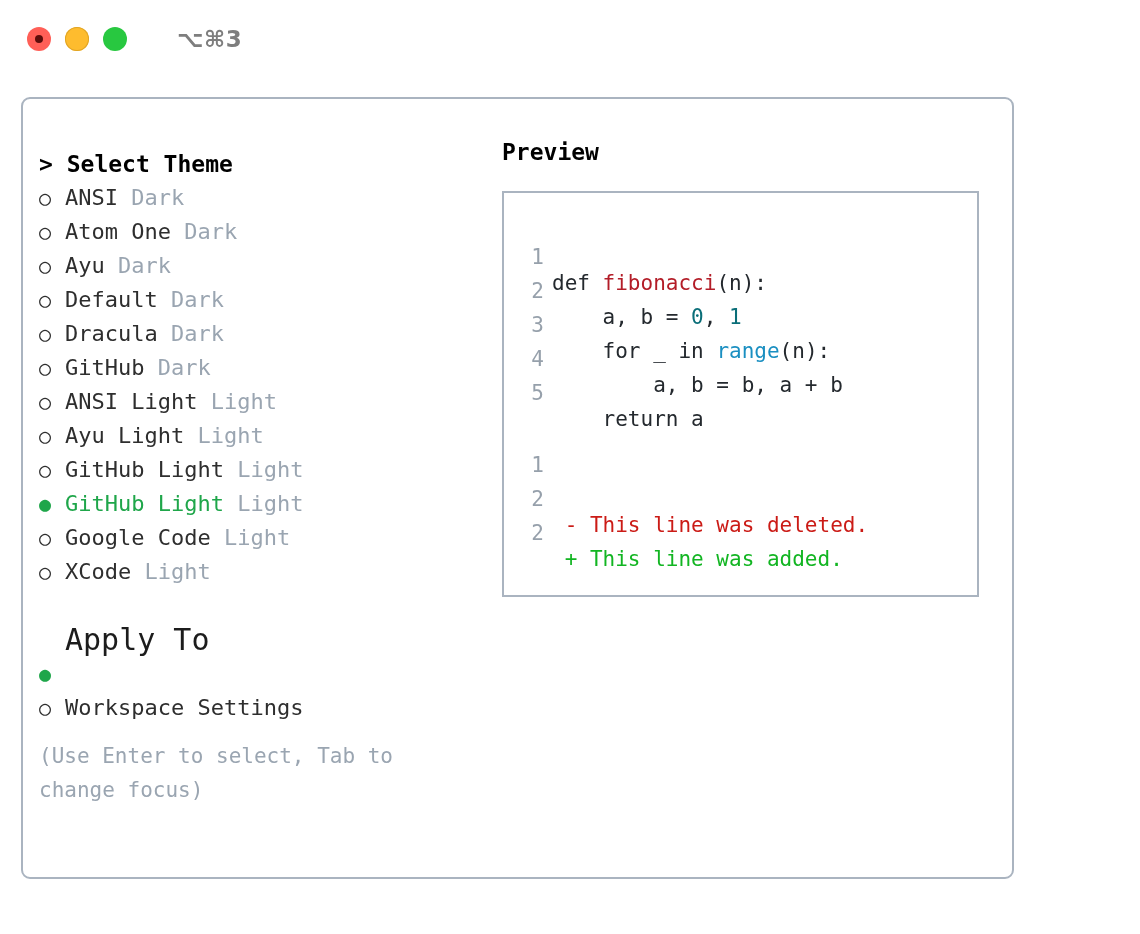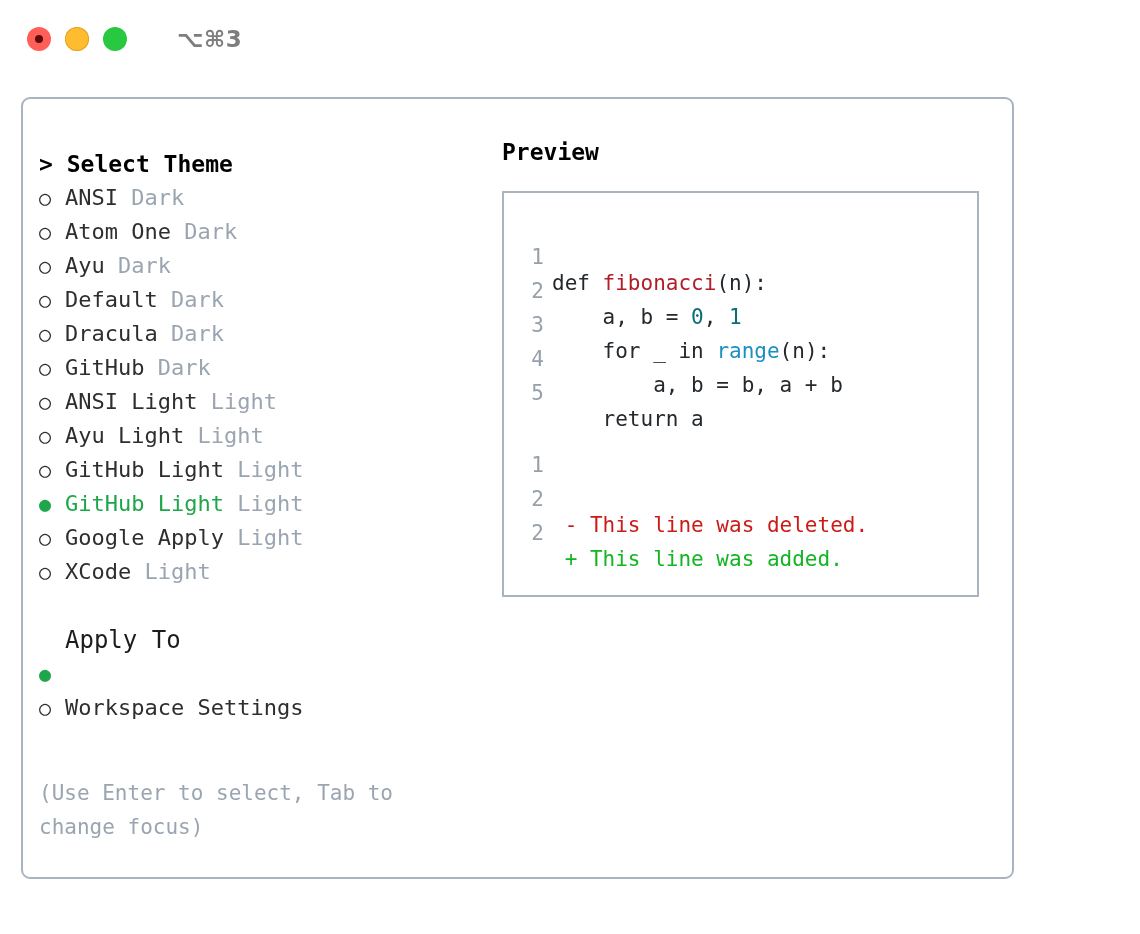--- a/index.html
+++ b/index.html
@@ -120,30 +120,30 @@
     line-height: 34px;
   }
   .marker.on { color: #1fa64a; }
   .opt-name { color: #2e2e2e; }
   .opt-row.selected .opt-name { color: #1fa64a; }
   .opt-variant { color: #9aa5b1; }
 
   .group-header {
     height: 34px;
     line-height: 34px;
-    font-size: 24px;
+    font-size: 30px;
     color: #1c1c1c;
     padding-left: 26px;
     white-space: pre;
   }
 
   .spacer-sm { height: 34px; }
 
   .hint {
-    margin-top: 51px;
+    margin-top: 14px;
     font-size: 21px;
     line-height: 34px;
     color: #9aa5b1;
     width: 420px;
     white-space: normal;
   }
 
   
   .right-col {
     position: absolute;
@@ -217,21 +217,21 @@
             <div class="opt-row"><span class="marker">○</span><span class="opt-name">ANSI</span><span class="opt-variant"> Dark</span></div>
             <div class="opt-row"><span class="marker">○</span><span class="opt-name">Atom One</span><span class="opt-variant"> Dark</span></div>
             <div class="opt-row"><span class="marker">○</span><span class="opt-name">Ayu</span><span class="opt-variant"> Dark</span></div>
             <div class="opt-row"><span class="marker">○</span><span class="opt-name">Default</span><span class="opt-variant"> Dark</span></div>
             <div class="opt-row"><span class="marker">○</span><span class="opt-name">Dracula</span><span class="opt-variant"> Dark</span></div>
             <div class="opt-row"><span class="marker">○</span><span class="opt-name">GitHub</span><span class="opt-variant"> Dark</span></div>
             <div class="opt-row"><span class="marker">○</span><span class="opt-name">ANSI Light</span><span class="opt-variant"> Light</span></div>
             <div class="opt-row"><span class="marker">○</span><span class="opt-name">Ayu Light</span><span class="opt-variant"> Light</span></div>
             <div class="opt-row"><span class="marker">○</span><span class="opt-name">GitHub Light</span><span class="opt-variant"> Light</span></div>
             <div class="opt-row selected"><span class="marker on">●</span><span class="opt-name">GitHub Light</span><span class="opt-variant"> Light</span></div>
-            <div class="opt-row"><span class="marker">○</span><span class="opt-name">Google Apply</span><span class="opt-variant"> Light</span></div>
+            <div class="opt-row"><span class="marker">○</span><span class="opt-name">Google Code</span><span class="opt-variant"> Light</span></div>
             <div class="opt-row"><span class="marker">○</span><span class="opt-name">XCode</span><span class="opt-variant"> Light</span></div>
           </div>
 
         <div class="spacer-sm"></div>
 
         <div class="group-header">Apply To</div>
 
         <div id="apply-list">
             <div class="opt-row selected"><span class="marker on">●</span></div>
             <div class="opt-row"><span class="marker">○</span><span class="opt-name">Workspace Settings</span></div>

